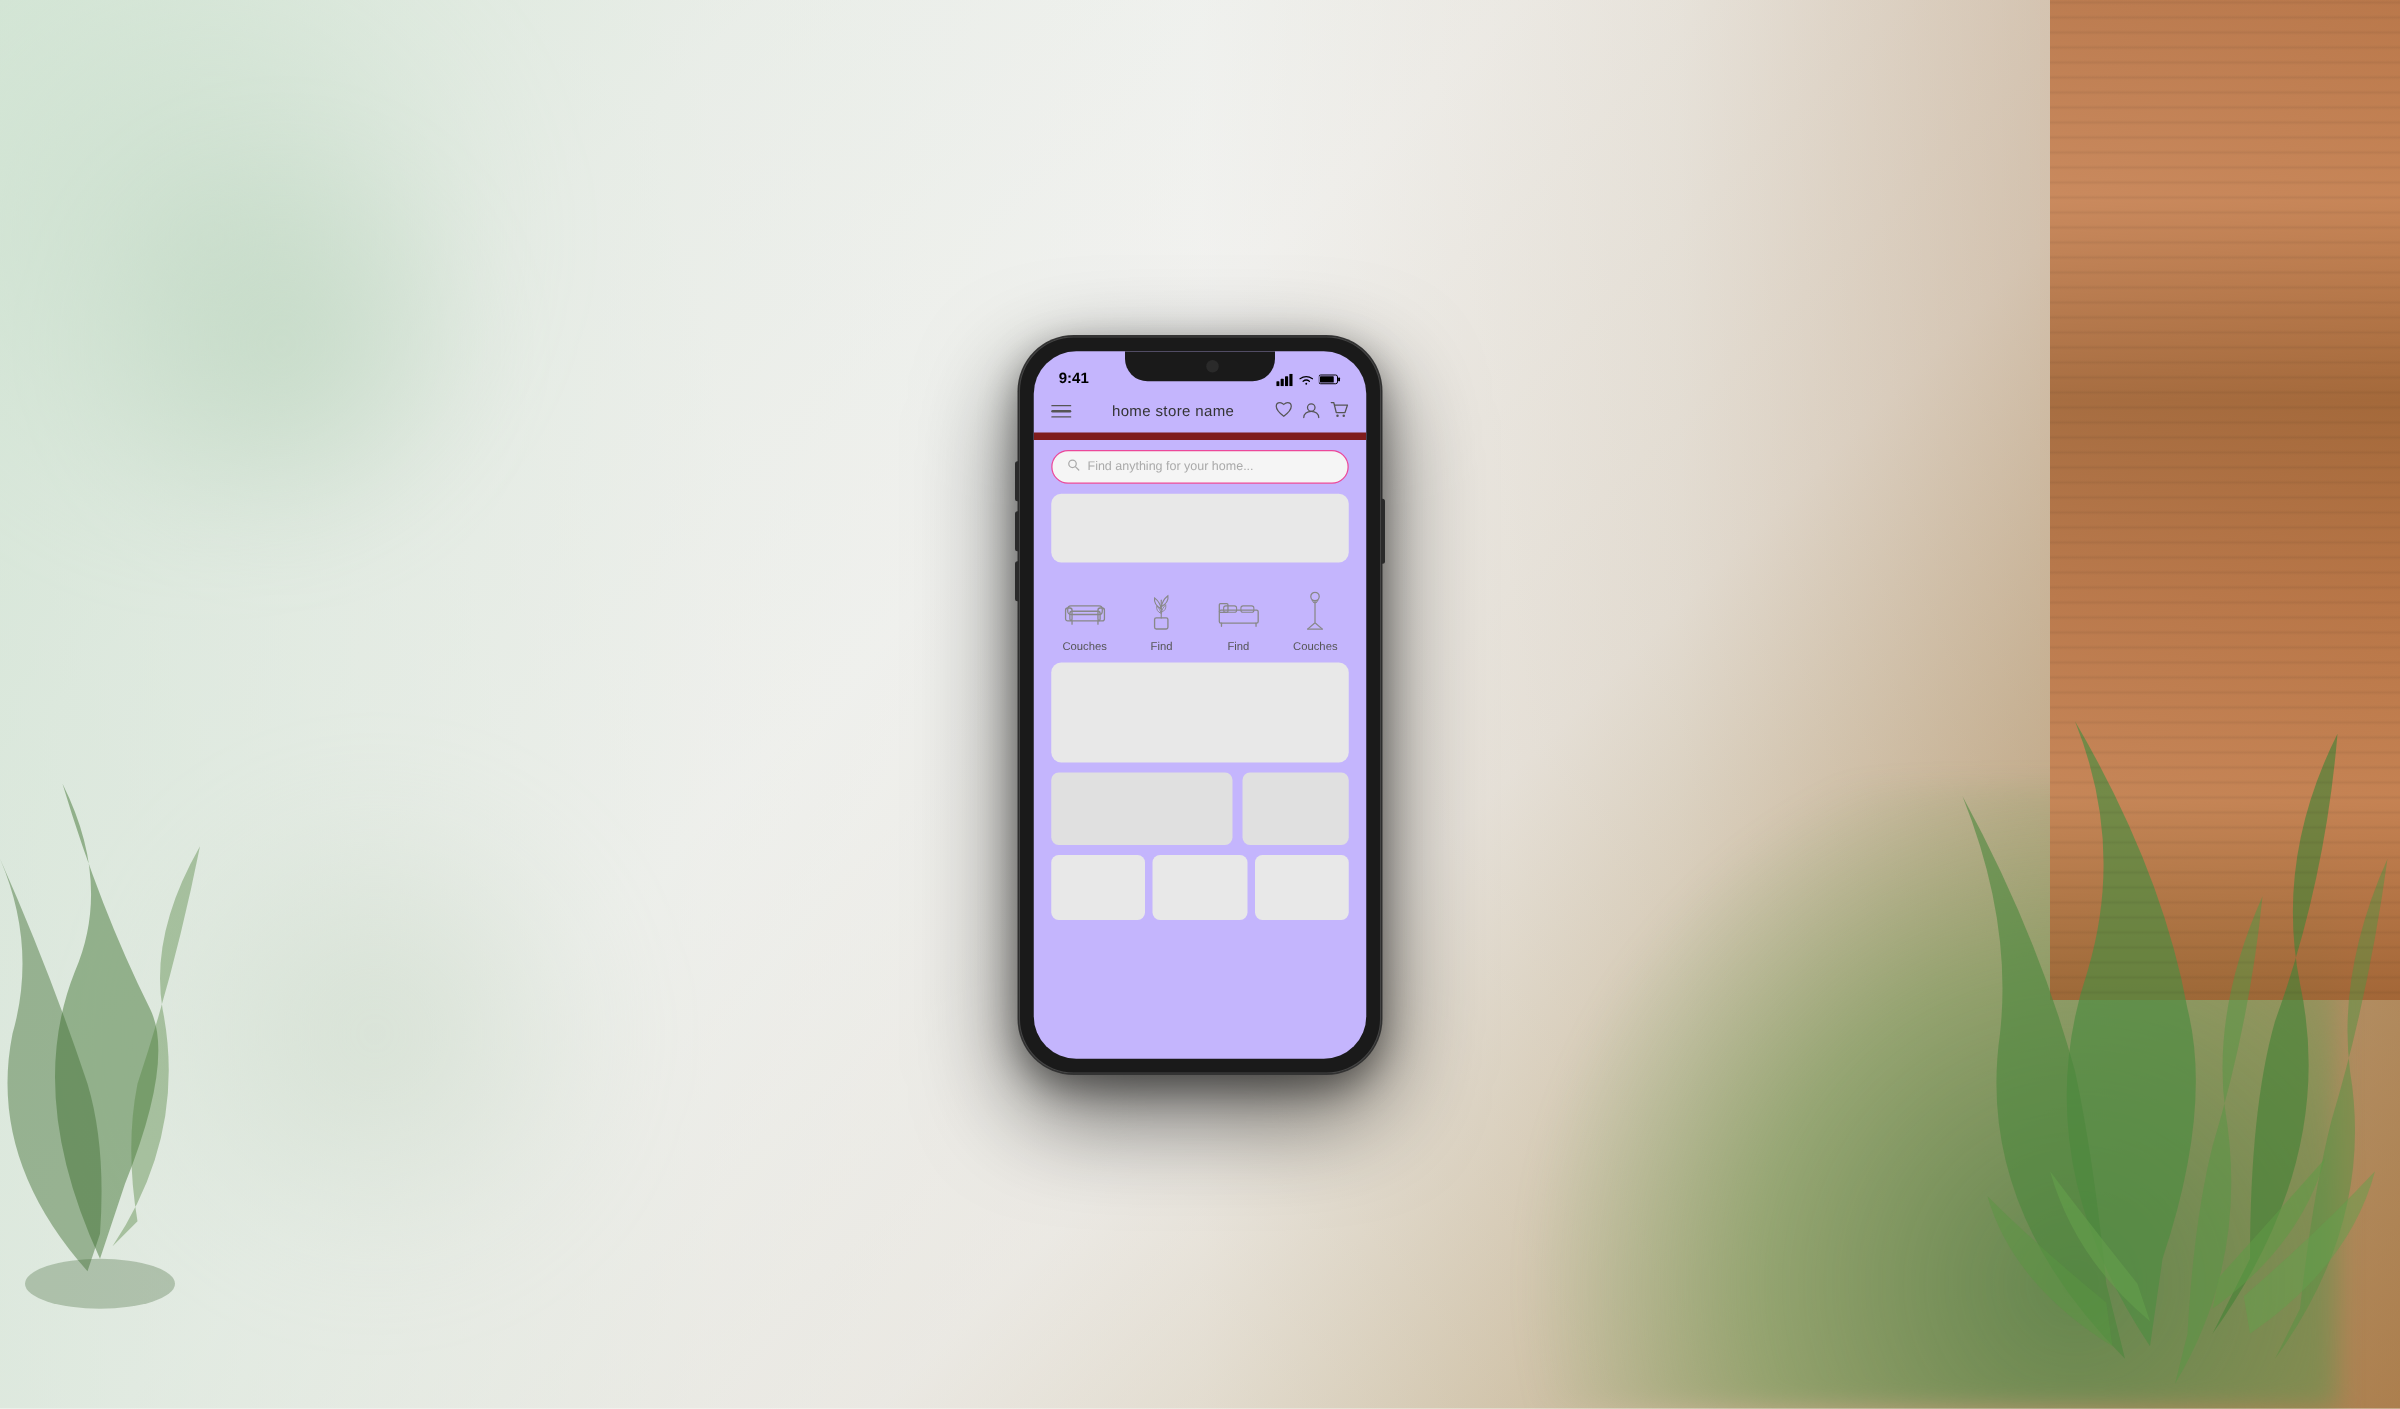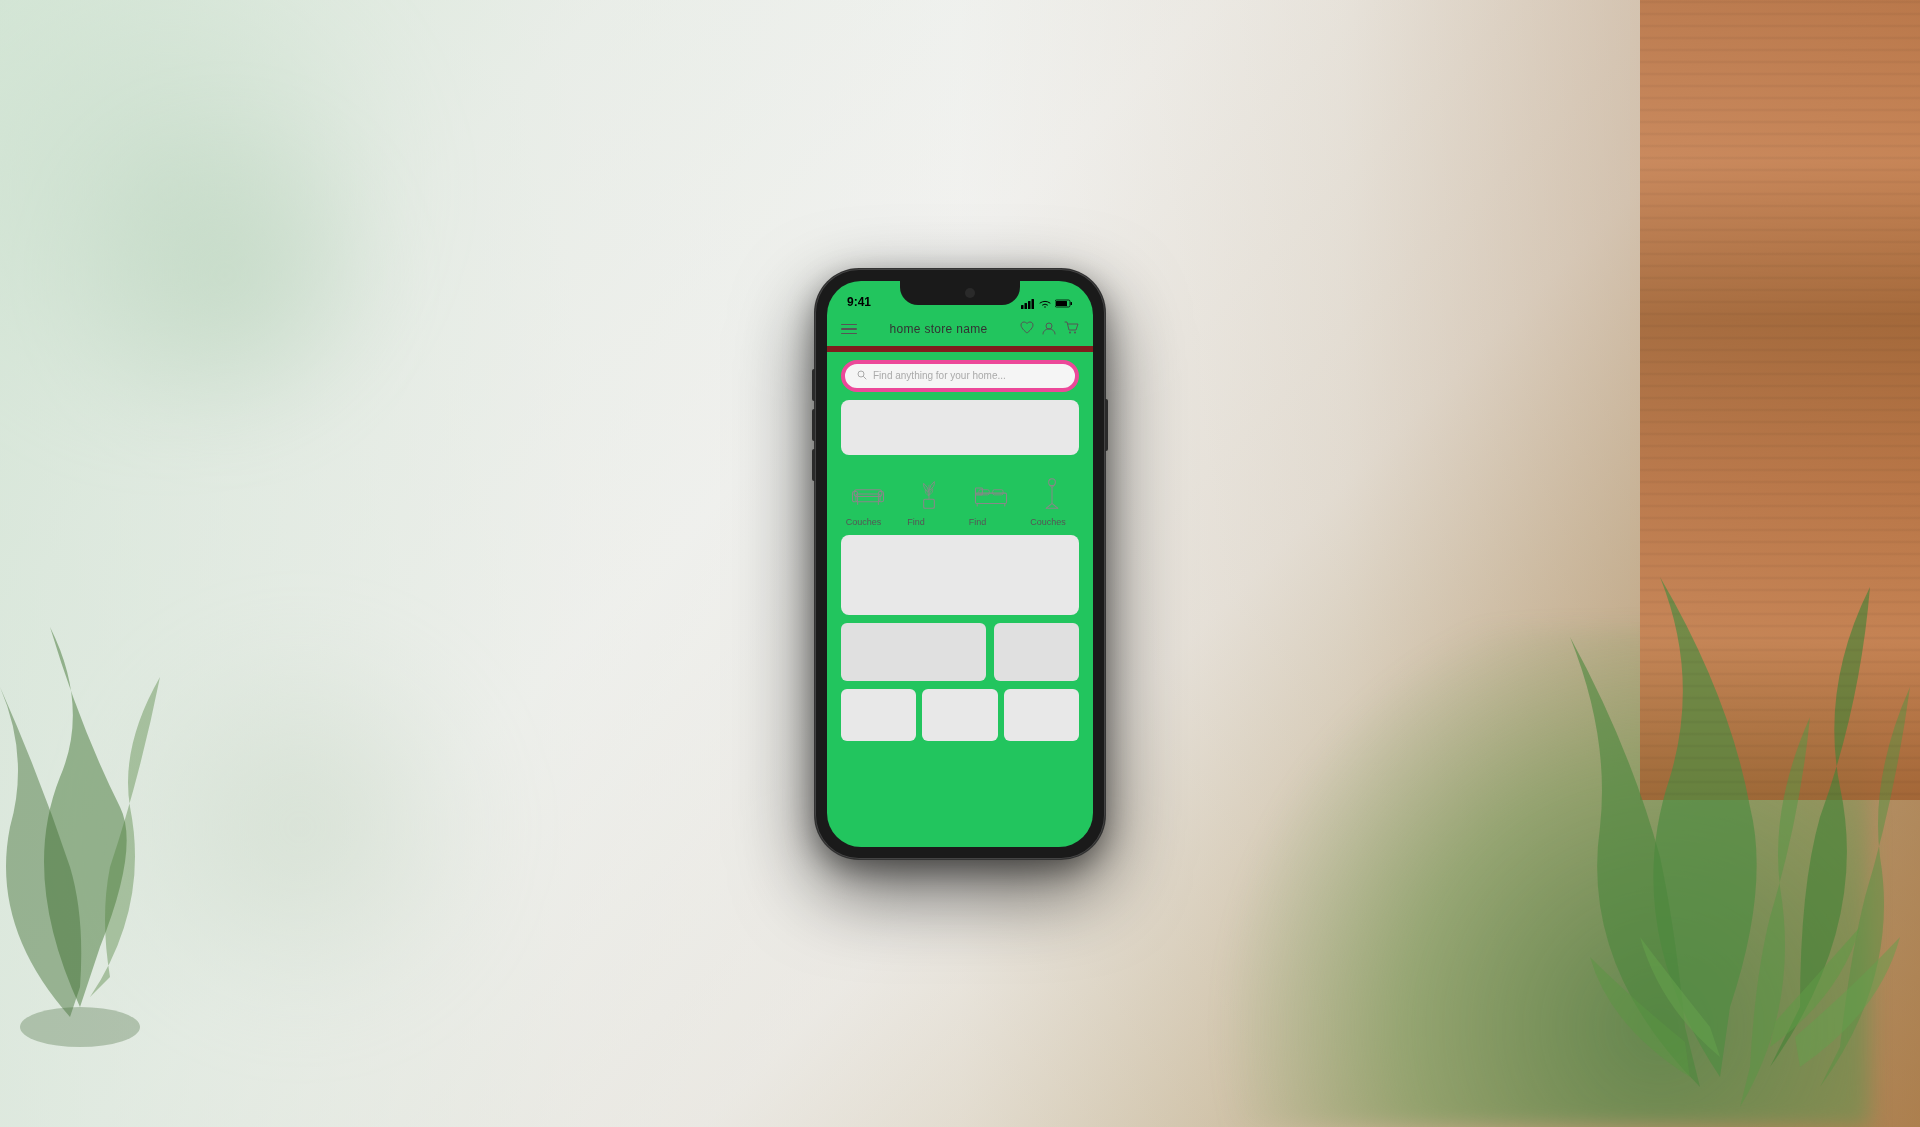--- a/index.html
+++ b/index.html
@@ -103,21 +103,21 @@
       top: 130px;
       width: 3px;
       height: 52px;
       background: #2a2a2a;
       border-radius: 0 2px 2px 0;
     }
 
     .phone-screen {
       width: 100%;
       height: 100%;
-      background: #22c55e;
+      background: #c4b5fd;
       border-radius: 34px;
       overflow: hidden;
       position: relative;
     }
 
     
     .notch {
       position: absolute;
       top: 0;
       left: 50%;
@@ -208,21 +208,21 @@
 
     
     .search-bar {
       margin: 8px 14px;
       background: #f5f5f5;
       border-radius: 20px;
       padding: 6px 12px;
       display: flex;
       align-items: center;
       gap: 6px;
-      border: 4px solid #ec4899;
+      border: 1px solid #ec4899;
     }
 
     .search-icon-inner {
       font-size: 10px;
       color: #aaa;
     }
 
     .search-placeholder {
       font-size: 10px;
       color: #aaa;
@@ -239,21 +239,21 @@
     
     .categories {
       display: flex;
       justify-content: space-around;
       padding: 12px 10px 8px;
     }
 
     .category-item {
       display: flex;
       flex-direction: column;
-      align-items: flex-start;
+      align-items: center;
       gap: 4px;
       cursor: pointer;
     }
 
     .category-icon-box {
       width: 44px;
       height: 38px;
       display: flex;
       align-items: center;
       justify-content: center;

